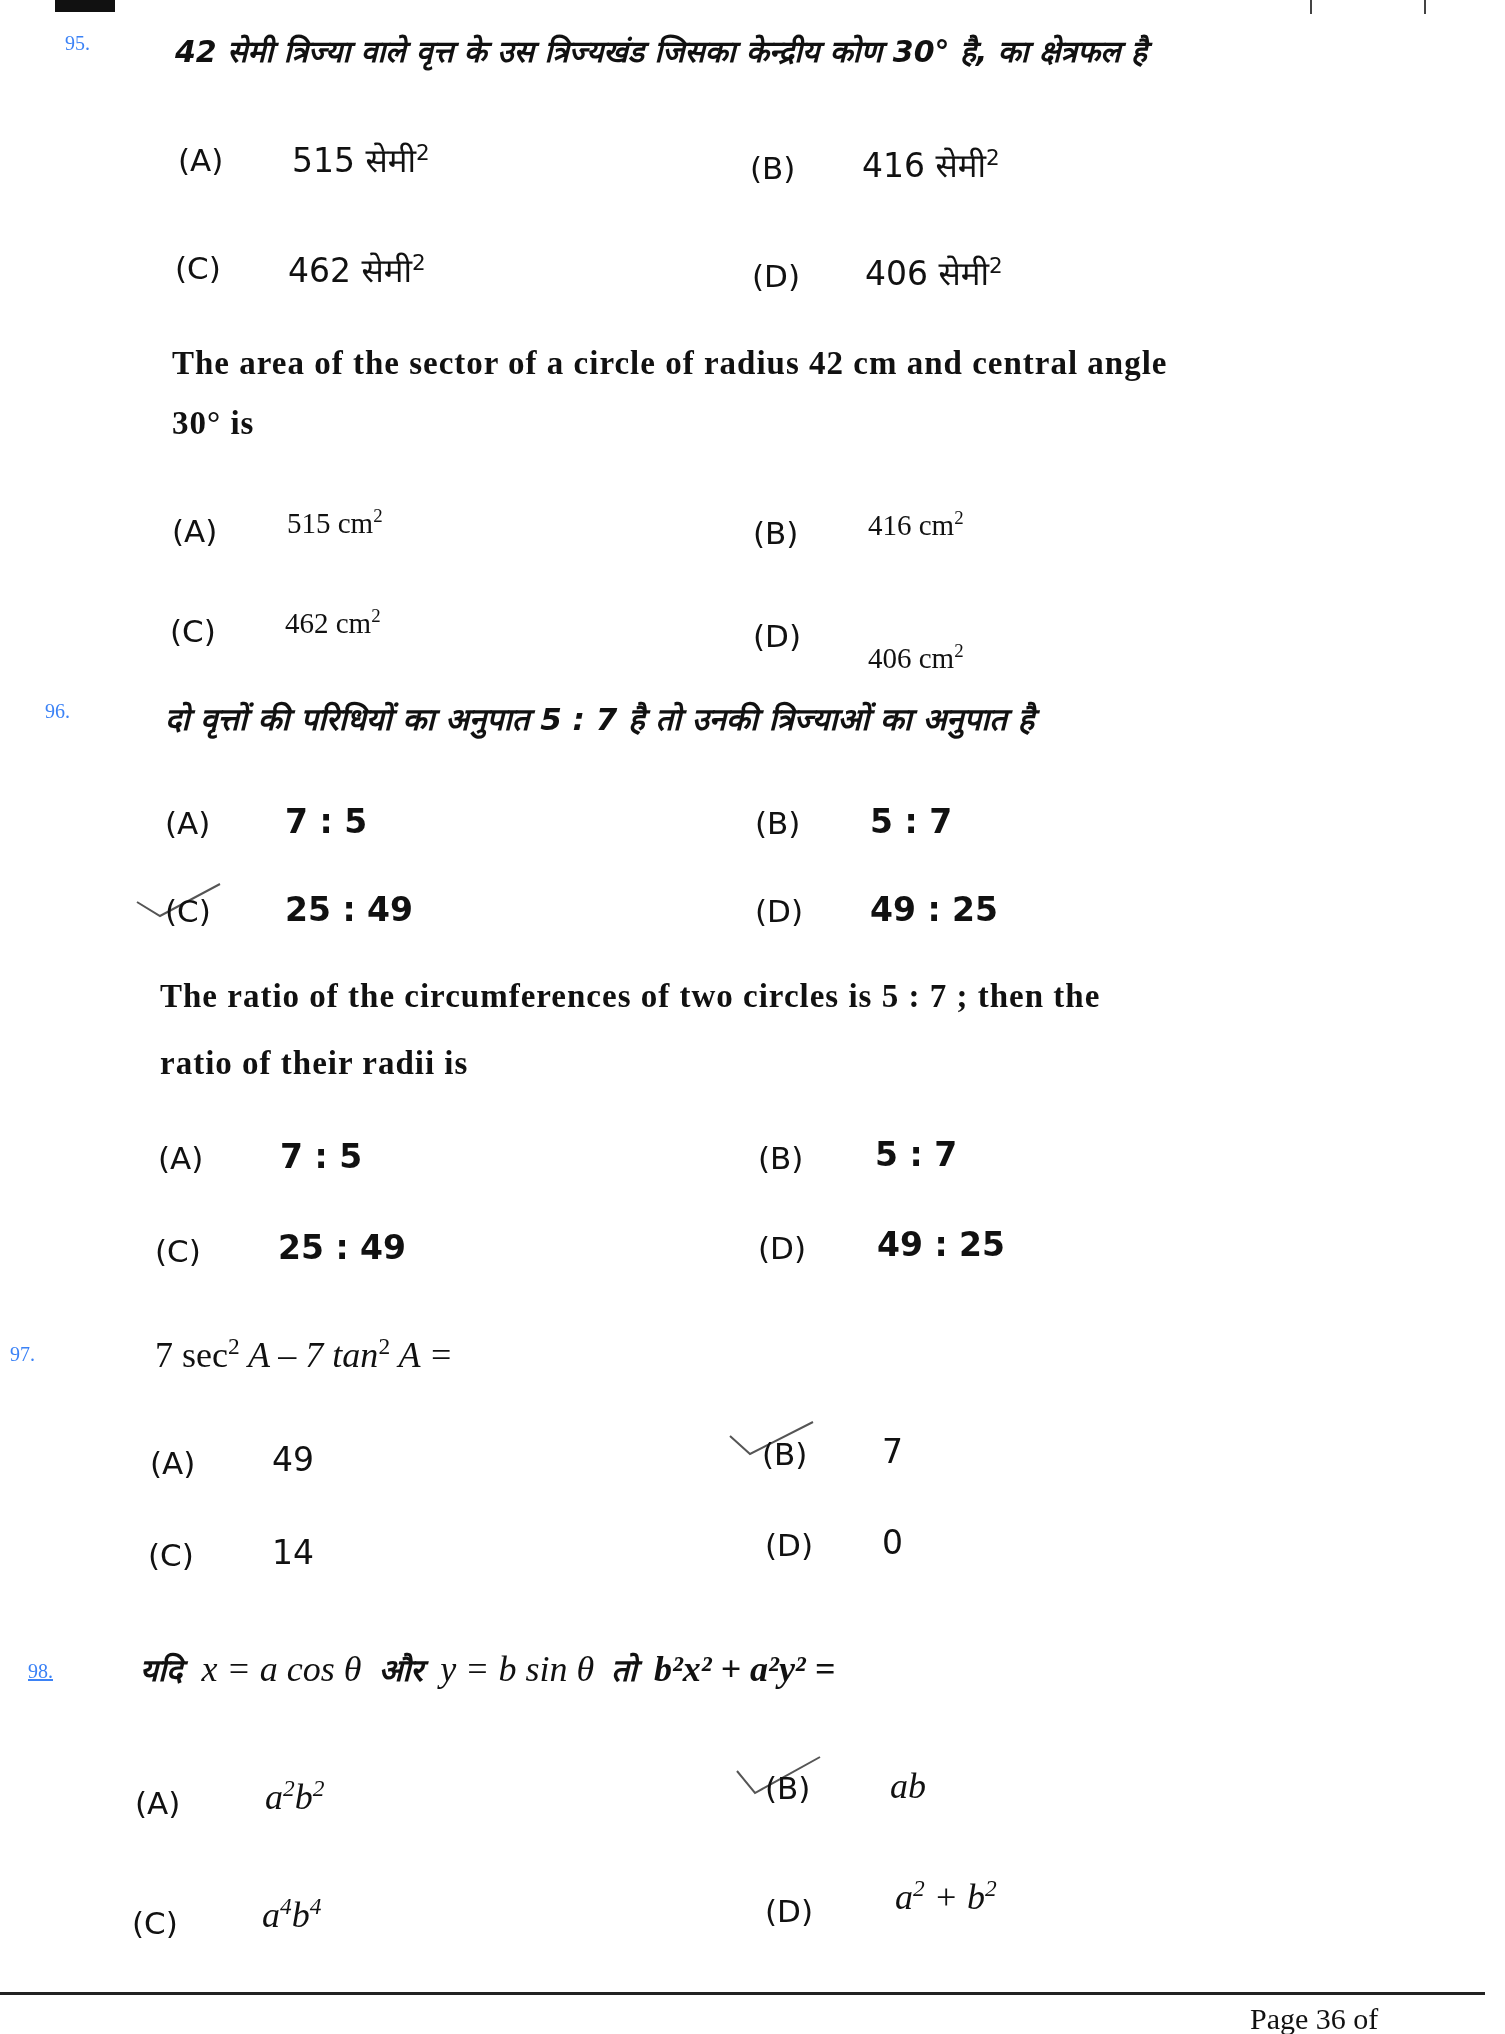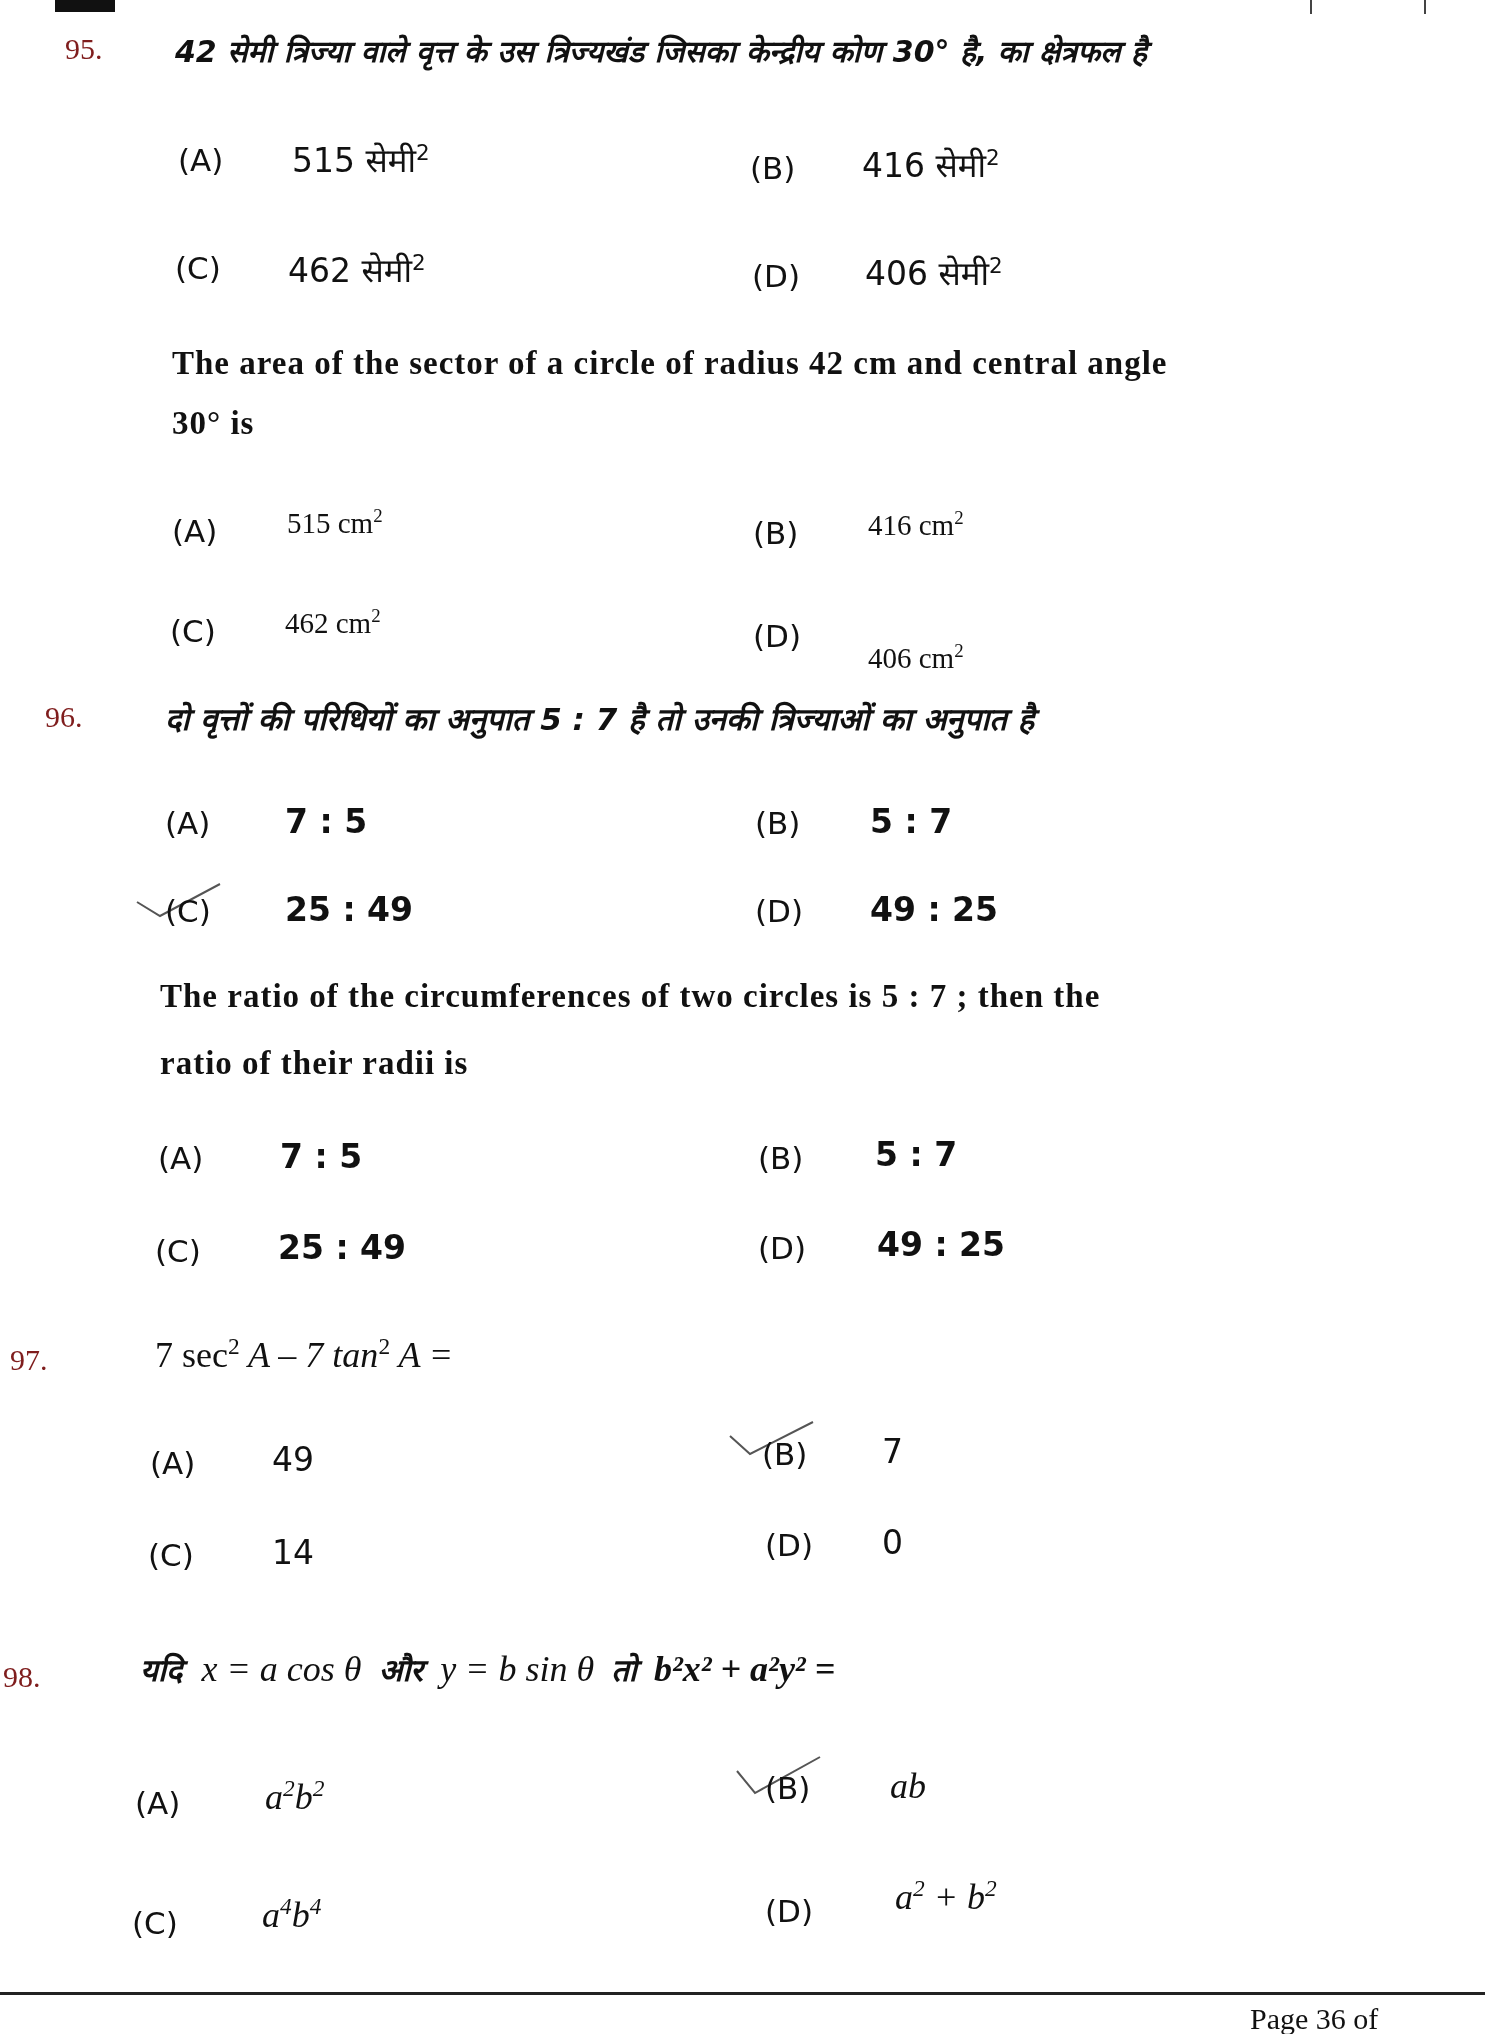--- a/index.html
+++ b/index.html
@@ -1,18 +1,18 @@
 <!DOCTYPE html>
 <html><head>
 <meta charset="utf-8">
 <style>
   html,body{margin:0;padding:0;background:#fff;}
   body{width:1505px;height:2034px;position:relative;overflow:hidden;font-family:"DejaVu Serif",serif;color:#111;}
   .abs{position:absolute;white-space:nowrap;}
-  .qnum{font-size:30px;color:#7f1d1d;font-family:"Liberation Serif",serif;}
+  .qnum{font-size:20px;color:#3b82f6;font-family:"Liberation Serif",serif;}
   .qtext{font-size:31px;font-weight:bold;font-family:"DejaVu Sans",sans-serif;font-style:italic;}
   .en{font-size:33px;font-family:"Liberation Serif",serif;font-weight:bold;letter-spacing:1px;}
   .lbl{font-size:31px;font-family:"DejaVu Sans",sans-serif;}
   .val{font-size:33px;font-family:"DejaVu Sans",sans-serif;}
   .vals{font-size:29px;font-family:"Liberation Serif",serif;}
   .math{font-size:36px;font-family:Liberation Serif, serif;font-style:italic;}
   sup{font-size:0.65em;}
   .tick{position:absolute;width:90px;height:40px;}
   .blackmark{position:absolute;left:55px;top:0;width:60px;height:12px;background:#111;}
   .pagebox{position:absolute;left:1310px;top:0;width:112px;height:14px;border-left:2px solid #444;border-right:2px solid #444;}
@@ -89,21 +89,21 @@
     <path d="M2 18 L22 36 L85 4" fill="none" stroke="#555" stroke-width="2"></path>
   </svg>
 <div class="abs lbl" style="left:762px;top:1436px;">(B)</div>
 <div class="abs val" style="left:882px;top:1432px;">7</div>
 
 <div class="abs lbl" style="left:148px;top:1537px;">(C)</div>
 <div class="abs val" style="left:272px;top:1533px;">14</div>
 <div class="abs lbl" style="left:765px;top:1527px;">(D)</div>
 <div class="abs val" style="left:882px;top:1523px;">0</div>
 
-<div class="abs qnum" style="left:3px;top:1660px;">98.</div>
+<div class="abs qnum" style="left:28px;top:1660px;text-decoration:underline;">98.</div>
 <div class="abs" style="left:140px;top:1648px;">
   <span class="qtext">यदि</span>
   <span class="math" style="margin-left:14px;">x = a cos θ</span>
   <span class="qtext" style="margin-left:12px;">और</span>
   <span class="math" style="margin-left:12px;">y = b sin θ</span>
   <span class="qtext" style="margin-left:12px;">तो</span>
   <span class="math" style="margin-left:12px;font-weight:bold;">b²x² + a²y² =</span>
 </div>
 
 <div class="abs lbl" style="left:135px;top:1785px;">(A)</div>

